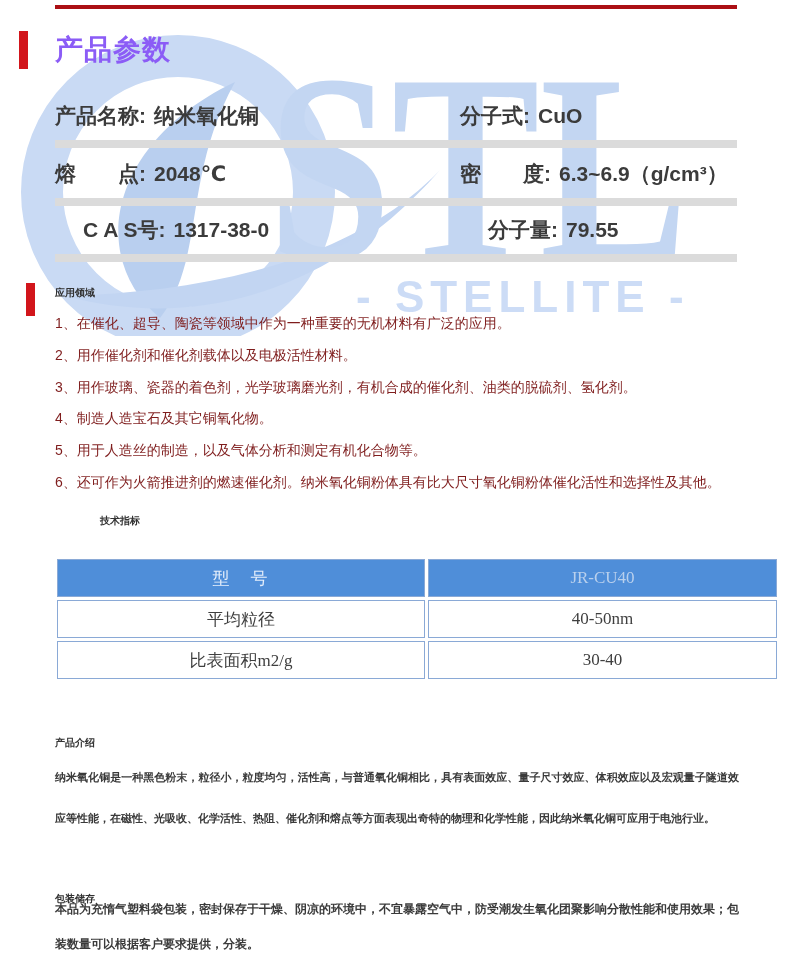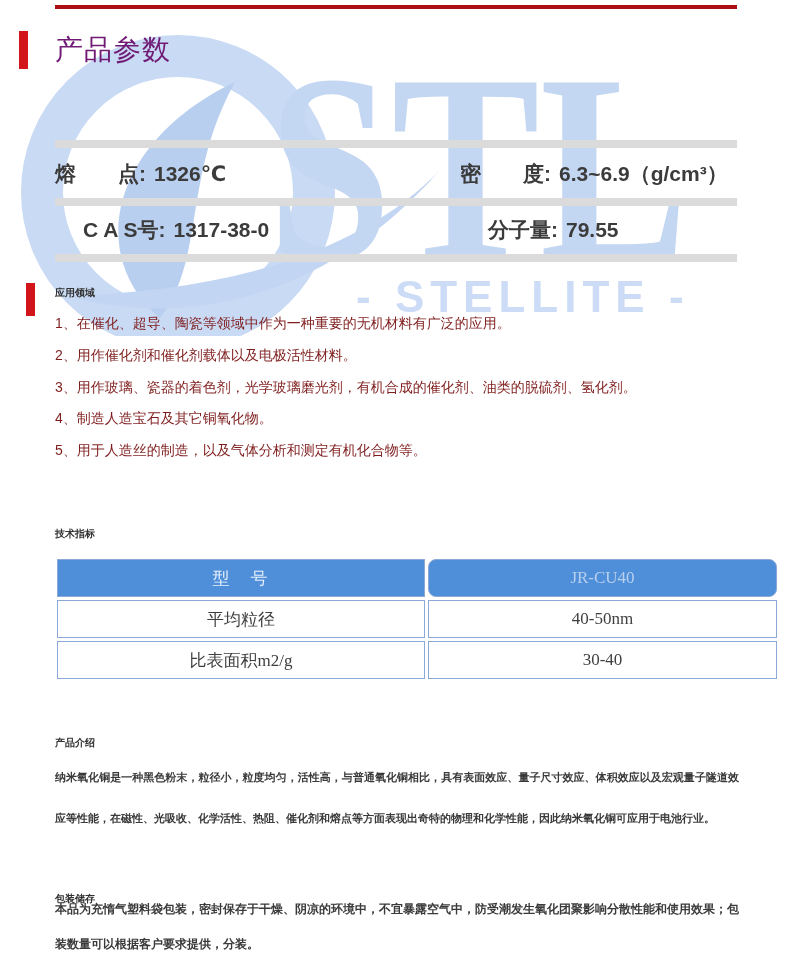--- a/index.html
+++ b/index.html
@@ -7,48 +7,48 @@
     width:790px;height:964px;background:#ffffff;position:relative;overflow:hidden;
     font-family:"Liberation Sans","DejaVu Sans",sans-serif;color:#3a3a3a;
   }
   .layer{position:absolute;inset:0;}
   #content{z-index:1;}
   #wm{z-index:0;left:58px;top:436px;width:706px;height:336px;inset:auto;position:absolute;text-align:center;}
 
   .top-rule{position:absolute;left:55px;top:5px;width:682px;height:4px;background:#ab0f14;}
 
   .title-accent{position:absolute;left:19px;top:31px;width:9px;height:38px;background:#d2151b;}
-  .page-title{position:absolute;left:55px;top:31px;font-size:28px;font-weight:normal;color:#701a75;letter-spacing:1px;}
+  .page-title{position:absolute;left:55px;top:31px;font-size:28px;font-weight:bold;color:#8b5cf6;letter-spacing:1px;}
 
   .spec-row{position:absolute;left:55px;width:700px;height:32px;line-height:32px;
             font-size:21px;font-weight:bold;color:#3b3b3b;white-space:nowrap;}
   .spec-row .cell-left{position:absolute;left:0;}
   .spec-row .cell-right{position:absolute;left:405px;}
   .spec-label{margin-right:8px;}
   .r1{top:100px;} .r2{top:158px;} .r3{top:214px;margin-left:28px;}
   .spec-divider{position:absolute;left:55px;width:682px;height:8px;background:#dbdbdb;}
   .d1{top:140px;} .d2{top:198px;} .d3{top:254px;}
 
   .section-accent{position:absolute;left:26px;top:283px;width:9px;height:33px;background:#d2151b;}
   .section-label{position:absolute;left:55px;font-size:10px;font-weight:bold;color:#333;white-space:nowrap;}
   .lbl-app{top:286px;}
-  .lbl-tech{top:527px;}
+  .lbl-tech{top:514px;margin-left:45px;}
   .lbl-intro{top:736px;}
   .lbl-storage{top:892px;}
 
   .app-list{position:absolute;left:55px;top:308px;width:720px;font-size:14px;font-weight:400;color:#7f1d1d;}
   .app-item{height:31.8px;line-height:31.8px;white-space:nowrap;}
 
   table.tech{position:absolute;left:54px;top:556px;width:726px;
              border-collapse:separate;border-spacing:3px;
              font-family:"Liberation Serif","DejaVu Serif",serif;font-size:17px;}
   table.tech th,table.tech td{border:1px solid #8aa9d6;height:36px;text-align:center;padding:0;font-weight:normal;}
   table.tech th{background:rgba(66,133,214,0.93);}
   .th-model{color:#e6effb;letter-spacing:2px;}
-  .th-value{color:#b9d0ed;border-radius:8px;}
+  .th-value{color:#b9d0ed;}
   table.tech td{color:#3f3f3f;background:transparent;}
 
   .para{position:absolute;left:55px;width:684px;color:#3a3a3a;font-weight:600;text-align:justify;}
   .para-intro{top:757px;font-size:11px;line-height:41px;}
   .para-storage{top:892px;font-size:12px;line-height:35px;}
 </style>
 </head>
 <body>
 
 <div id="wm">
@@ -61,25 +61,33 @@
   </svg>
 </div>
 
 <div class="layer" id="content">
 
   <div class="top-rule"></div>
 
   <div class="title-accent"></div>
   <h1 class="page-title" style="margin:0;">产品参数</h1>
 
+  <div class="spec-row r1">
+    <span class="cell-left">
+      <span class="spec-label">产品名称:</span><span>纳米氧化铜</span>
+    </span>
+    <span class="cell-right">
+      <span class="spec-label">分子式:</span><span>CuO</span>
+    </span>
+  </div>
   <div class="spec-divider d1"></div>
 
   <div class="spec-row r2">
     <span class="cell-left">
-      <span class="spec-label">熔　　点:</span><span>1326℃</span>
+      <span class="spec-label">熔　　点:</span><span>2048℃</span>
     </span>
     <span class="cell-right">
       <span class="spec-label">密　　度:</span><span>6.3~6.9（g/cm³）</span>
     </span>
   </div>
   <div class="spec-divider d2"></div>
 
   <div class="spec-row r3">
     <span class="cell-left">
       <span class="spec-label">C A S号:</span><span>1317-38-0</span>
@@ -91,20 +99,21 @@
   <div class="spec-divider d3"></div>
 
   <div class="section-accent"></div>
   <div class="section-label lbl-app">应用领域</div>
   <div class="app-list">
     <div class="app-item">1、在催化、超导、陶瓷等领域中作为一种重要的无机材料有广泛的应用。</div>
     <div class="app-item">2、用作催化剂和催化剂载体以及电极活性材料。</div>
     <div class="app-item">3、用作玻璃、瓷器的着色剂，光学玻璃磨光剂，有机合成的催化剂、油类的脱硫剂、氢化剂。</div>
     <div class="app-item">4、制造人造宝石及其它铜氧化物。</div>
     <div class="app-item">5、用于人造丝的制造，以及气体分析和测定有机化合物等。</div>
+    <div class="app-item">6、还可作为火箭推进剂的燃速催化剂。纳米氧化铜粉体具有比大尺寸氧化铜粉体催化活性和选择性及其他。</div>
   </div>
 
   <div class="section-label lbl-tech">技术指标</div>
   <table class="tech">
     <colgroup>
         <col style="width:368px">
         <col>
       </colgroup>
     <tbody>
         <tr>

